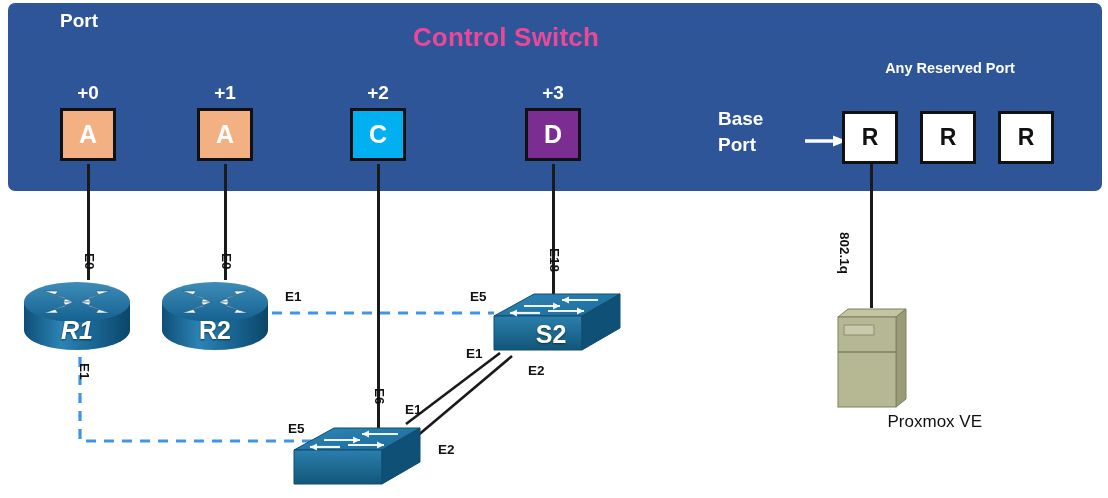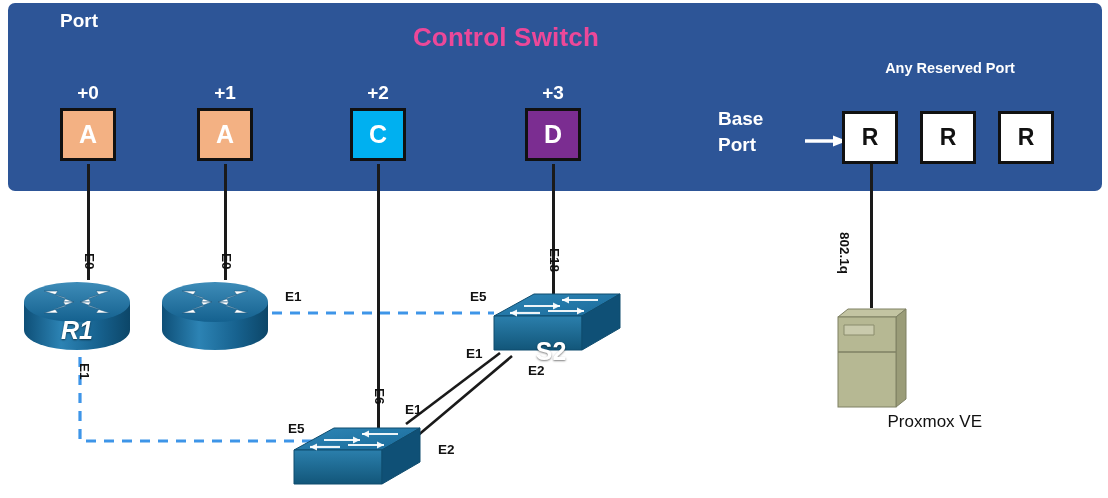--- a/index.html
+++ b/index.html
@@ -61,21 +61,20 @@
     color:#ffffff;font-size:25px;font-weight:bold;
     text-shadow:0 1px 2px rgba(0,0,0,.55);
   }
 
   
   .swtch{position:absolute;width:134px;height:72px;}
   .swtch .name{
     position:absolute;left:6px;top:32px;width:110px;text-align:center;
     color:#ffffff;font-size:25px;font-weight:bold;
     text-shadow:0 1px 2px rgba(0,0,0,.5);
-    margin-top:17px;
   }
 
   
   .server{position:absolute;width:76px;height:105px;}
   .server-caption{
     position:absolute;width:220px;text-align:right;
     color:#111;font-size:17px;
   }
 </style>
 </head>
@@ -190,20 +189,21 @@
     <svg viewBox="0 0 110 76" width="110" height="76">
       <path d="M2 24 L2 52 A53 20 0 0 0 108 52 L108 24 Z" fill="url(#rside)"></path>
       <ellipse cx="55" cy="24" rx="53" ry="20" fill="url(#rtop)"></ellipse>
       <g fill="#ffffff" stroke="#1d5d85" stroke-width="0.6">
         <polygon points="22,13 44,20 41,24 52,24 33,17 36,13"></polygon>
         <polygon points="88,13 66,20 69,24 58,24 77,17 74,13"></polygon>
         <polygon points="22,35 44,28 41,24 52,24 33,31 36,35"></polygon>
         <polygon points="88,35 66,28 69,24 58,24 77,31 74,35"></polygon>
       </g>
     </svg>
+    <div class="name">R2</div>
   </div>
 
   <div class="swtch" style="left:490px;top:288px;">
     <svg viewBox="0 0 134 72" width="134" height="72">
       <defs>
         <linearGradient id="stop1" x1="0" y1="0" x2="1" y2="1">
           <stop offset="0%" stop-color="#2E86B6"></stop>
             <stop offset="100%" stop-color="#1A6A9A"></stop>
         </linearGradient>
         <linearGradient id="sfront" x1="0" y1="0" x2="0" y2="1">

